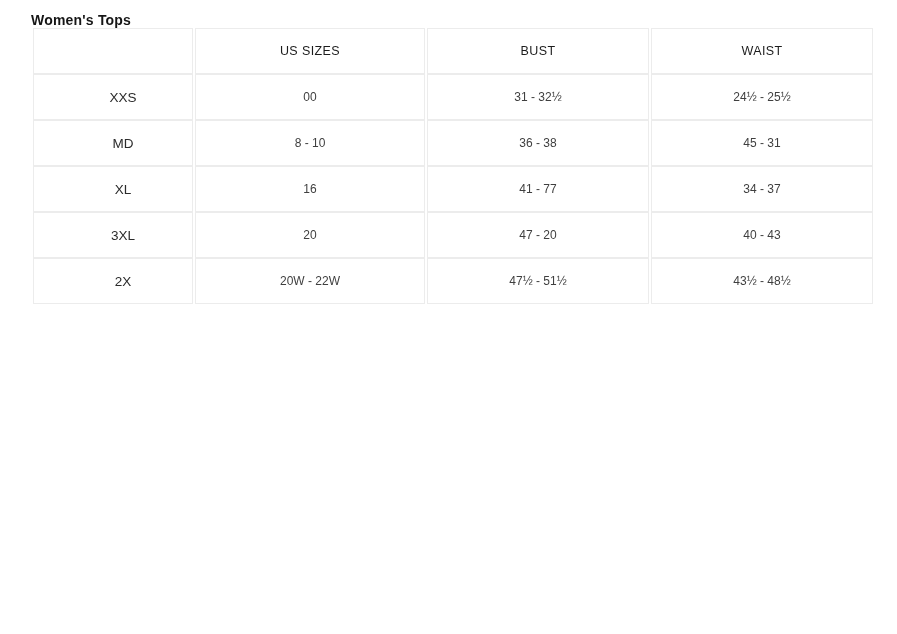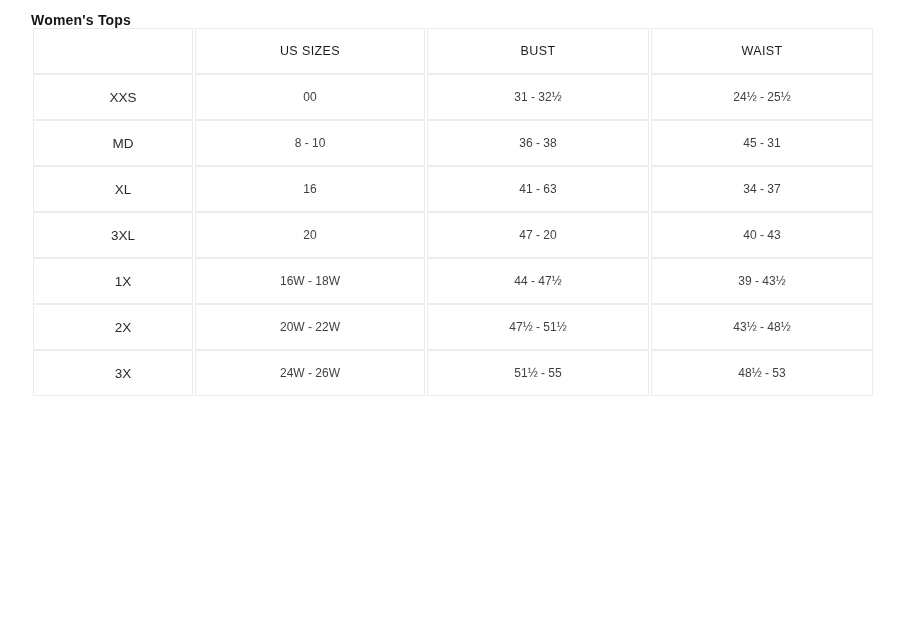--- a/index.html
+++ b/index.html
@@ -97,47 +97,35 @@
     <td class="size-label">MD</td>
     <td>8 - 10</td>
     <td>36 - 38</td>
     <td>45 - 31</td>
   </tr>
 
 
   <tr>
     <td class="size-label">XL</td>
     <td>16</td>
-    <td>41 - 63</td>
+    <td>41 - 77</td>
     <td>34 - 37</td>
   </tr>
 
 
   <tr>
     <td class="size-label">3XL</td>
     <td>20</td>
     <td>47 - 20</td>
     <td>40 - 43</td>
   </tr>
 
-  <tr>
-    <td class="size-label">1X</td>
-    <td>16W - 18W</td>
-    <td>44 - 47½</td>
-    <td>39 - 43½</td>
-  </tr>
 
   <tr>
     <td class="size-label">2X</td>
     <td>20W - 22W</td>
     <td>47½ - 51½</td>
     <td>43½ - 48½</td>
   </tr>
 
-  <tr>
-    <td class="size-label">3X</td>
-    <td>24W - 26W</td>
-    <td>51½ - 55</td>
-    <td>48½ - 53</td>
-  </tr>
 </tbody>
   </table>
 </div>
 
 </body></html>

